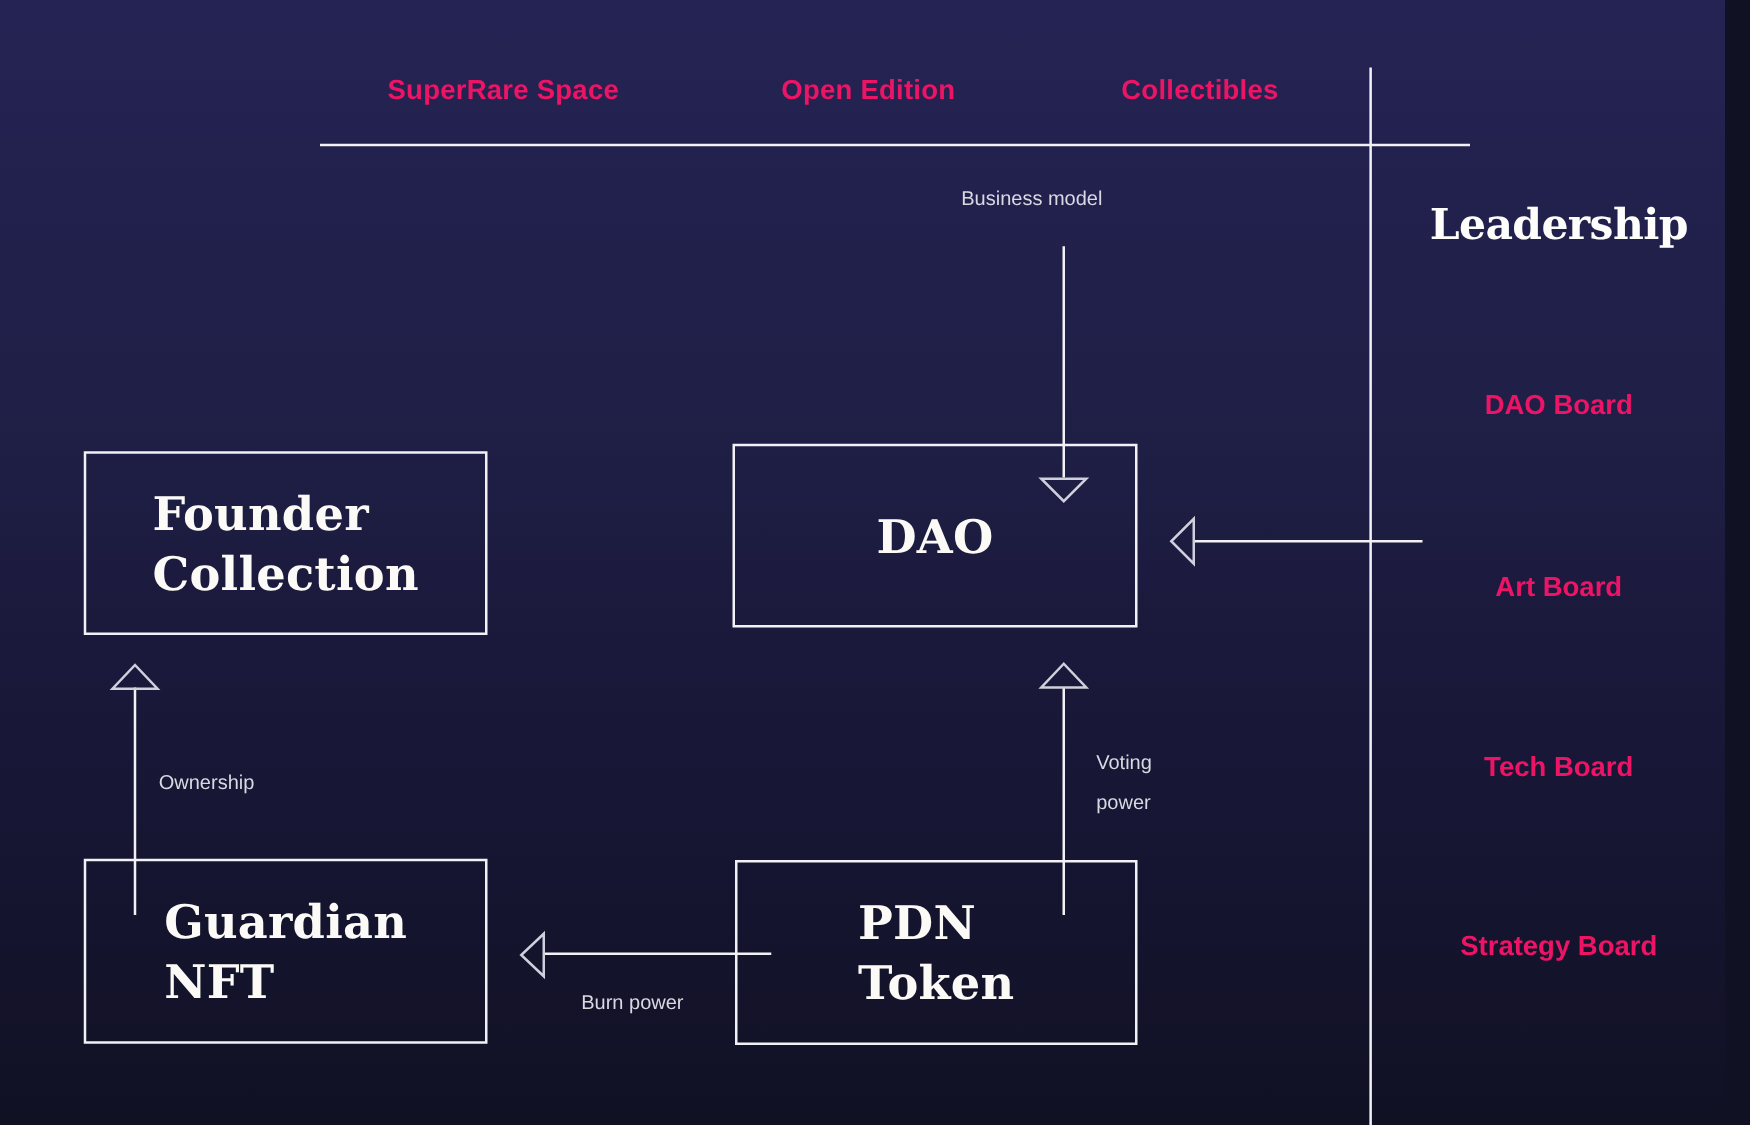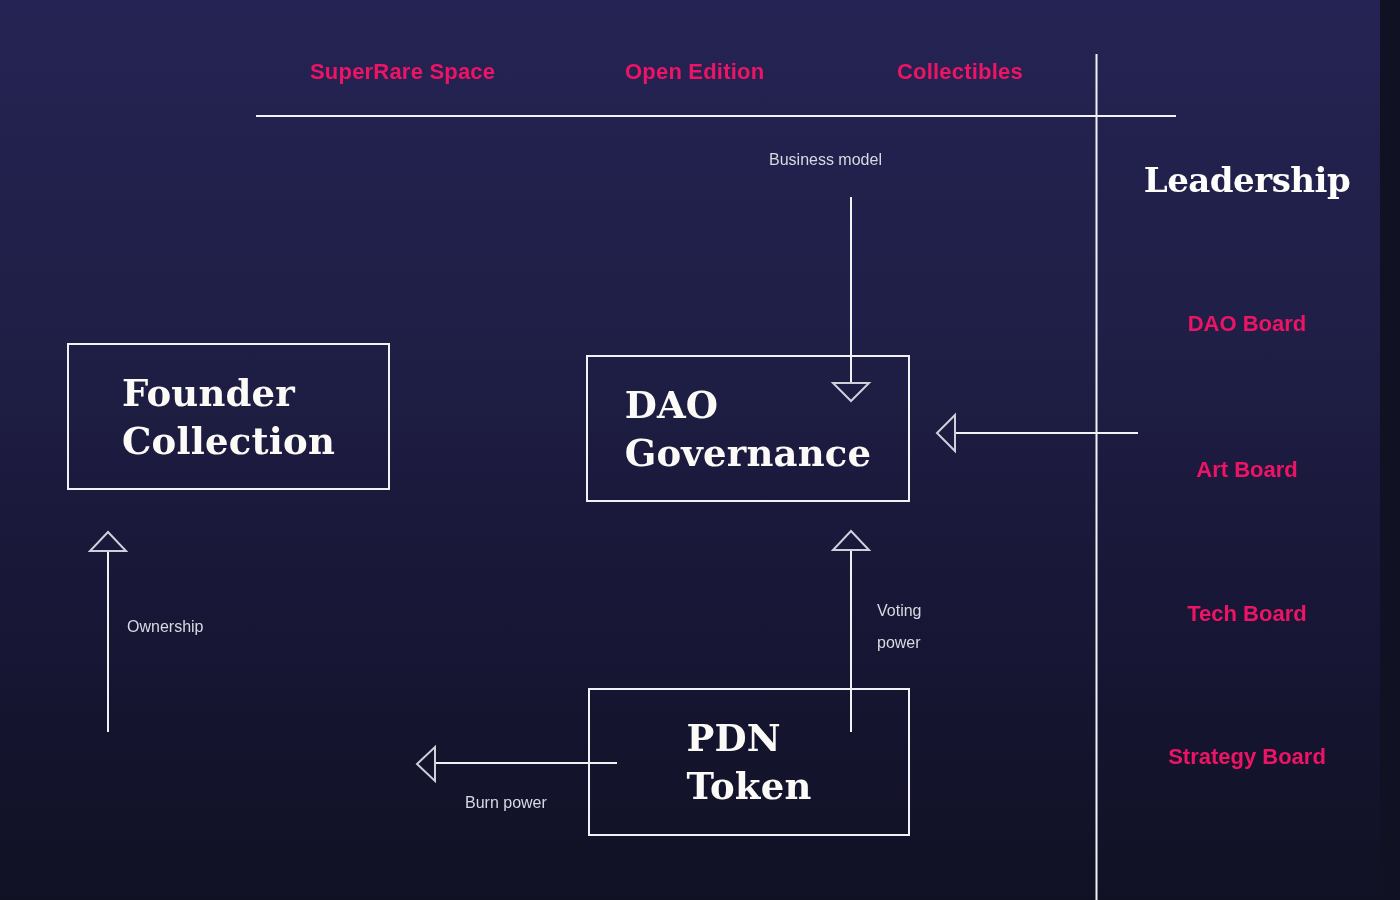--- a/index.html
+++ b/index.html
@@ -113,34 +113,39 @@
       <polygon points="90,551 126,551 108,532" stroke="#cfd0dc"></polygon>
 
       <line x1="851" y1="550" x2="851" y2="732"></line>
       <polygon points="833,550 869,550 851,531" stroke="#cfd0dc"></polygon>
 
       <line x1="617" y1="763" x2="436" y2="763"></line>
       <polygon points="435,747 435,781 417,764" stroke="#cfd0dc"></polygon>
     </g>
   </svg>
 
-  <div class="node" style="left:67px; top:343px; width:323px; height:147px;">
+  <div class="node" style="left:67px; top:361px; width:323px; height:147px;">
     <div class="node-text">
       <div>Founder</div>
       <div>Collection</div>
     </div>
   </div>
 
   <div class="node" style="left:586px; top:355px; width:324px; height:147px;">
     <div class="node-text">
       <div>DAO</div>
-      <div>Governance</div>
     </div>
   </div>
 
+  <div class="node" style="left:67px; top:687px; width:323px; height:148px;">
+    <div class="node-text">
+      <div>Guardian</div>
+      <div>NFT</div>
+    </div>
+  </div>
 
   <div class="node" style="left:588px; top:688px; width:322px; height:148px;">
     <div class="node-text">
       <div>PDN</div>
       <div>Token</div>
     </div>
   </div>
 
   <span class="edge-label" style="left:769px; top:144px;">Business model</span>
   <span class="edge-label" style="left:127px; top:611px;">Ownership</span>

